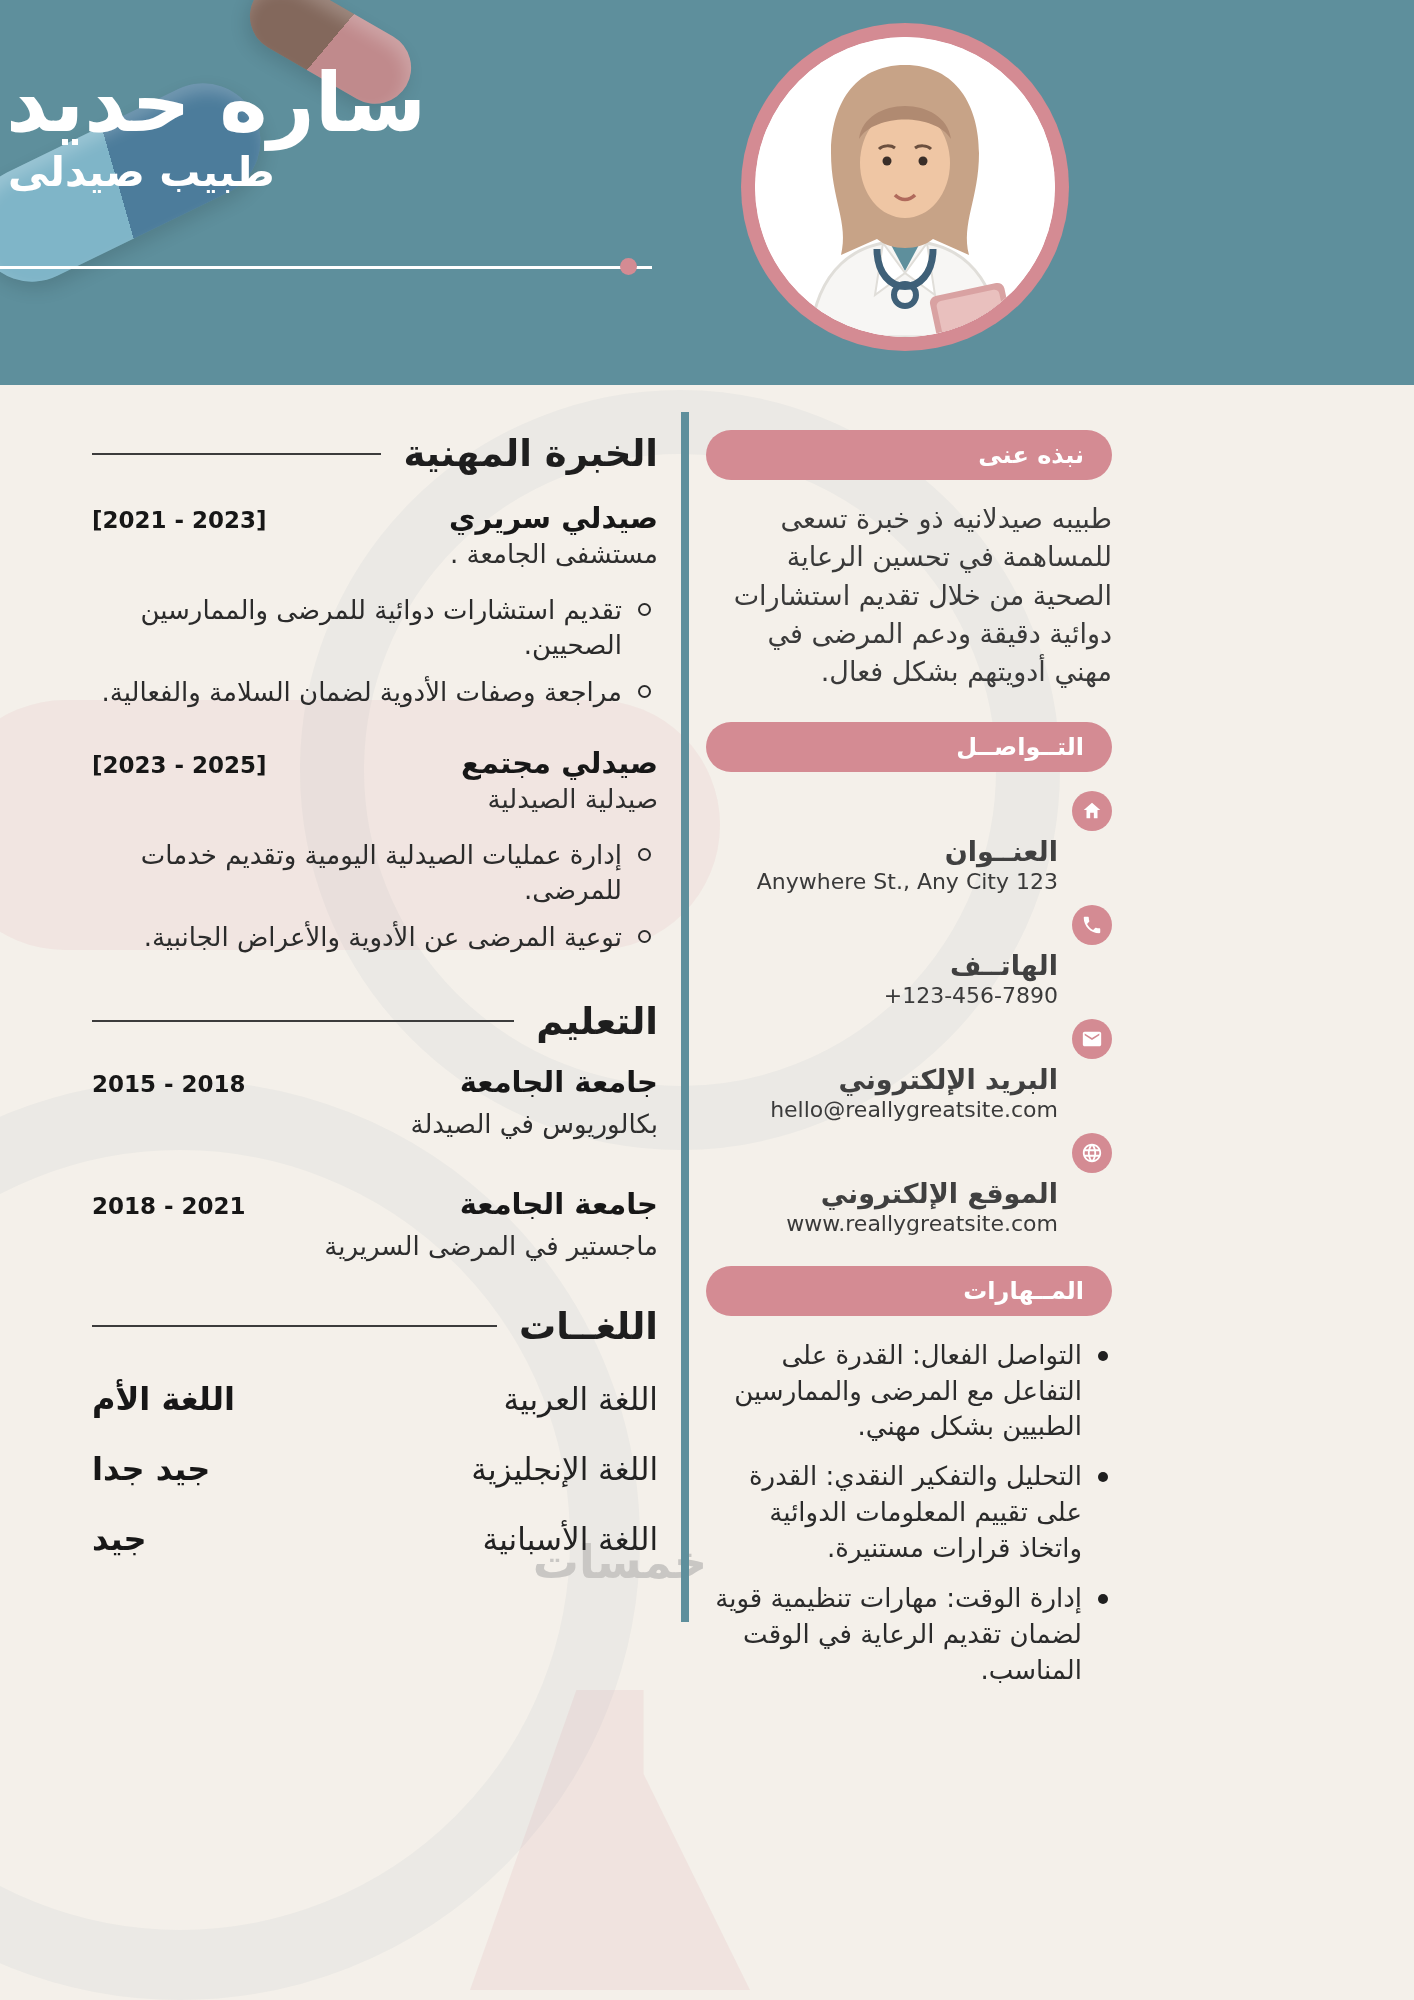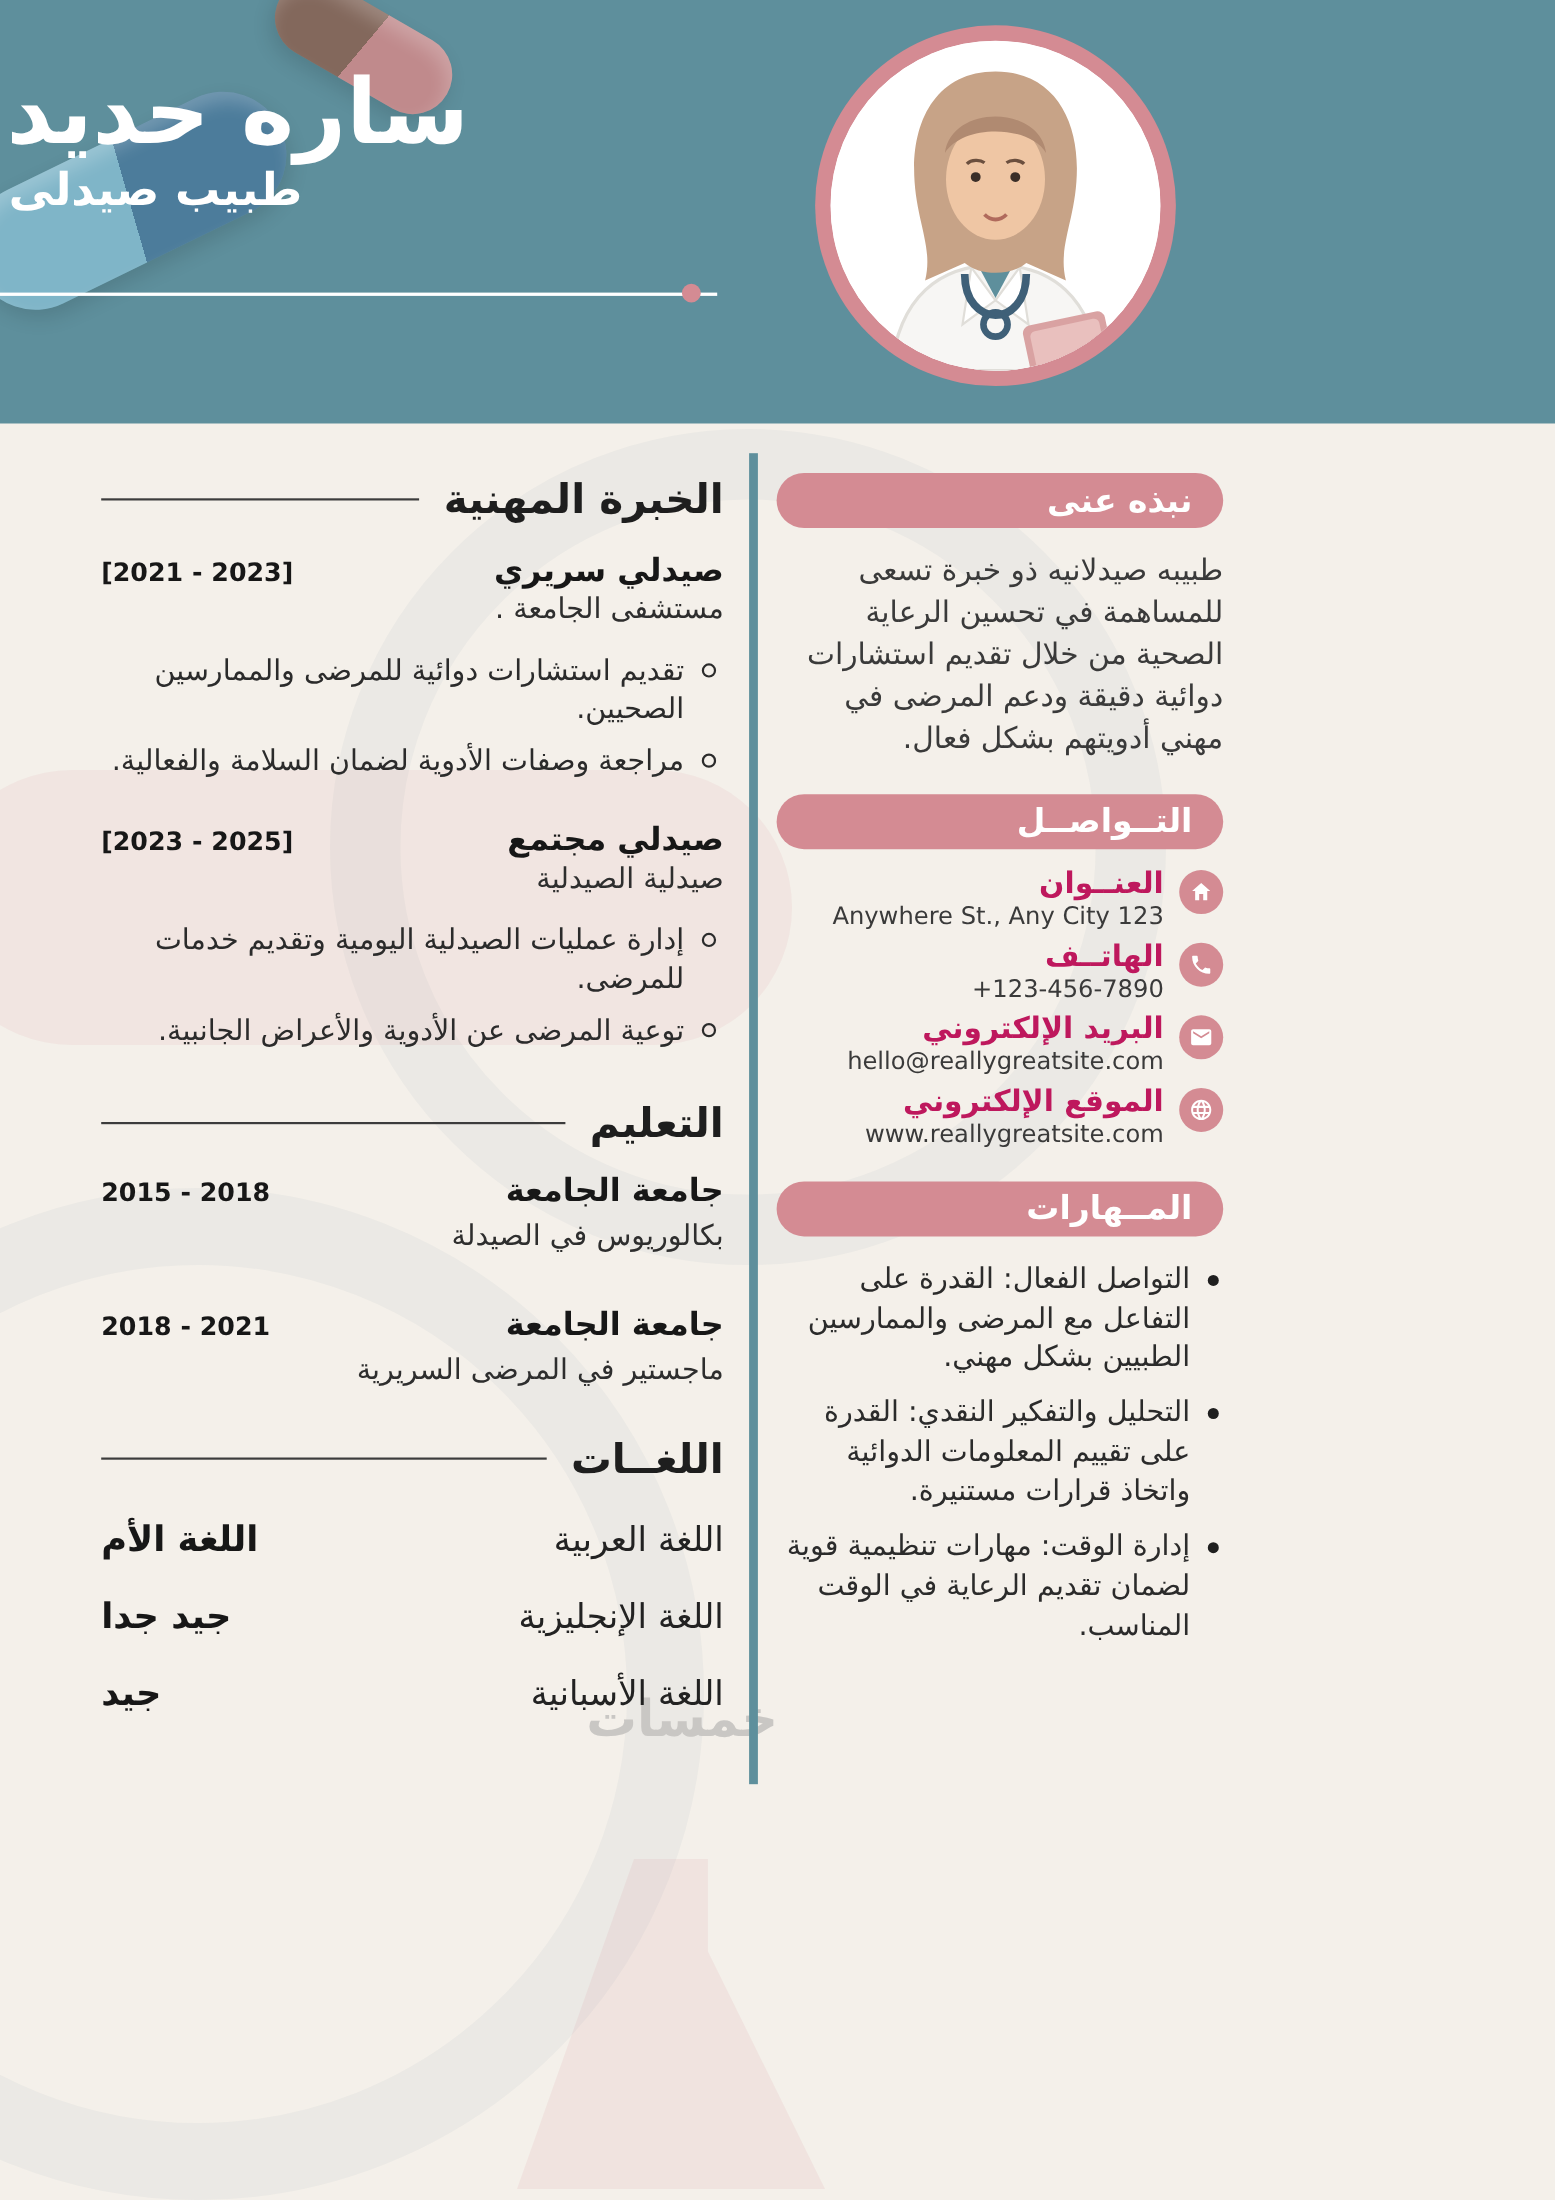--- a/index.html
+++ b/index.html
@@ -63,29 +63,29 @@
   .edu .degree { font-size:26px; margin-top:10px; }
   .edu + .edu { margin-top:48px; }
   .sec-gap { margin-top:44px; }
   .lang-row { display:flex; justify-content:space-between; align-items:baseline; margin-top:32px; }
   .lang { font-size:31px; color:#222; }
   .level { font-size:32px; font-weight:bold; color:#171717; }
 
   
   .sidebar { position:absolute; left:706px; top:430px; width:406px; direction:rtl; text-align:right; z-index:1; }
   .banner { height:50px; background:var(--rose,#d48b93); border-radius:26px; display:flex;
-    align-items:center; padding:0 28px; color:#fff; font-size:30px; font-weight:bold; }
+    align-items:center; padding:0 28px; color:#fff; font-size:24px; font-weight:bold; }
   .about-text { margin-top:20px; font-size:27px; line-height:1.42; color:#3a3a3a; }
   .banner.mt { margin-top:30px; }
   .contact-list { margin-top:16px; }
   .contact-item { display:flex; gap:14px; align-items:flex-start; margin-bottom:8px; }
   .icon-circle { flex:0 0 40px; width:40px; height:40px; border-radius:50%;
     background:var(--rose,#d48b93); display:flex; align-items:center; justify-content:center; margin-top:3px; }
   .icon-circle svg { width:22px; height:22px; fill:#fff; }
-  .contact-label { font-size:27px; font-weight:bold; color:#be185d; }
+  .contact-label { font-size:27px; font-weight:bold; color:#404040;margin-top:48px; }
   .contact-value { font-size:22px; color:#3a3a3a; direction:ltr; text-align:right; margin-top:2px; }
   ul.skills { list-style:none; margin-top:22px; font-size:26px; line-height:1.38; color:#2b2b2b; }
   ul.skills li { position:relative; padding-right:30px; margin-bottom:14px; }
   ul.skills li::before { content:""; position:absolute; right:4px; top:13px; width:10px; height:10px;
     border-radius:50%; background:#1f1f1f; }
 </style>
 </head>
 <body>
 
 <div class="page">

